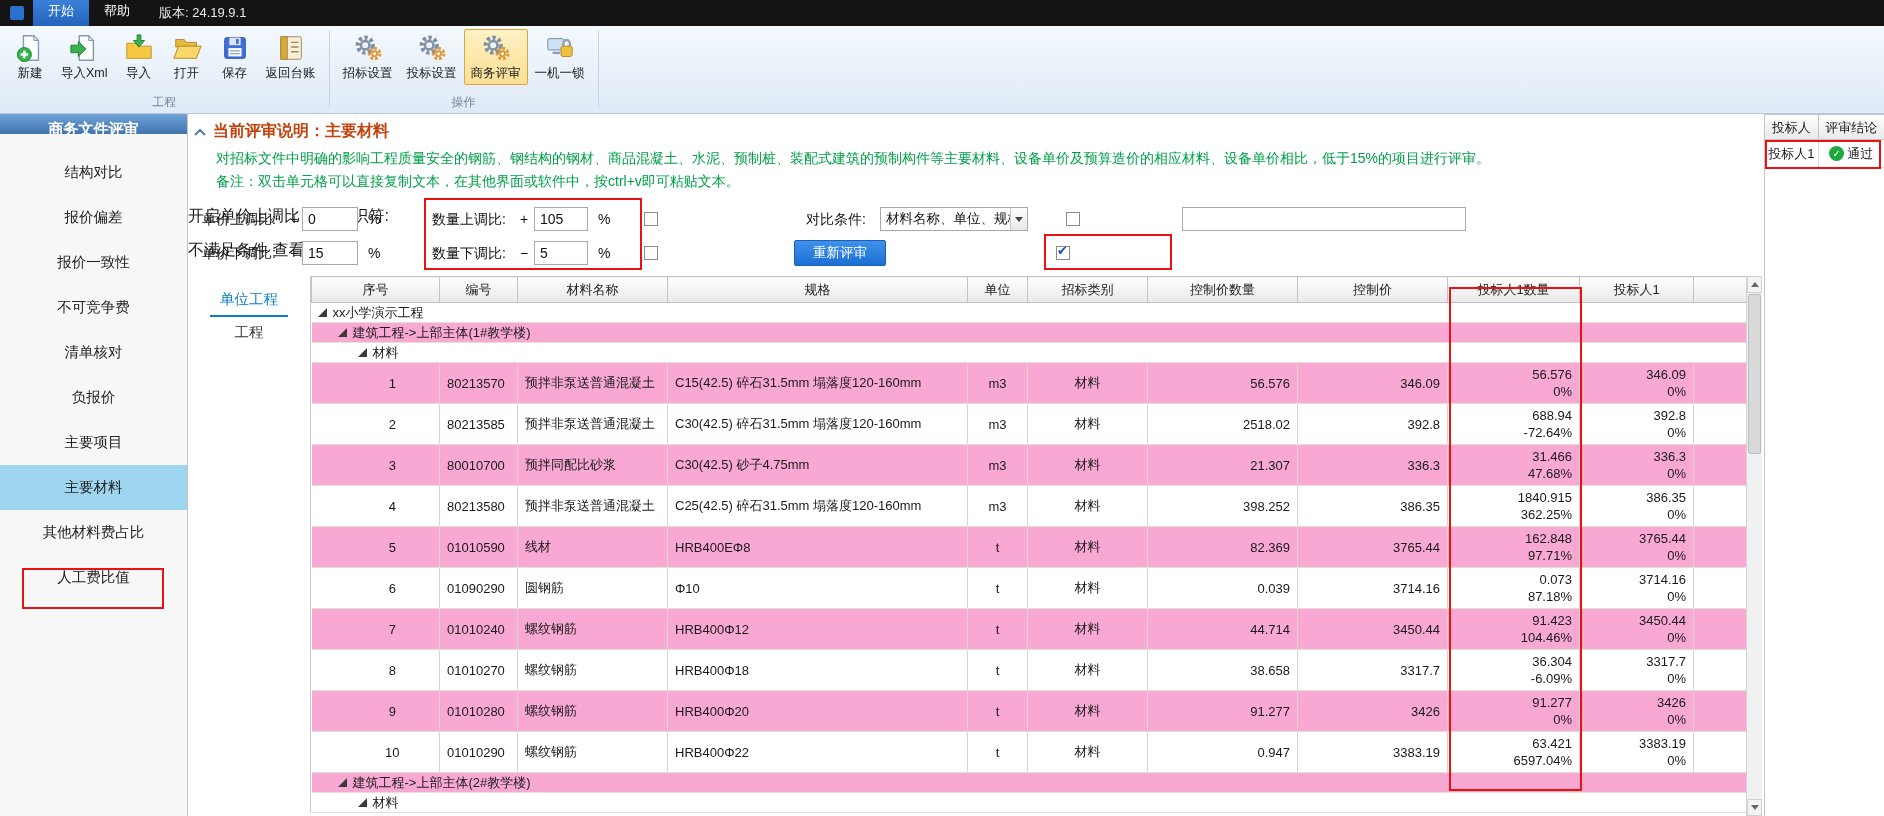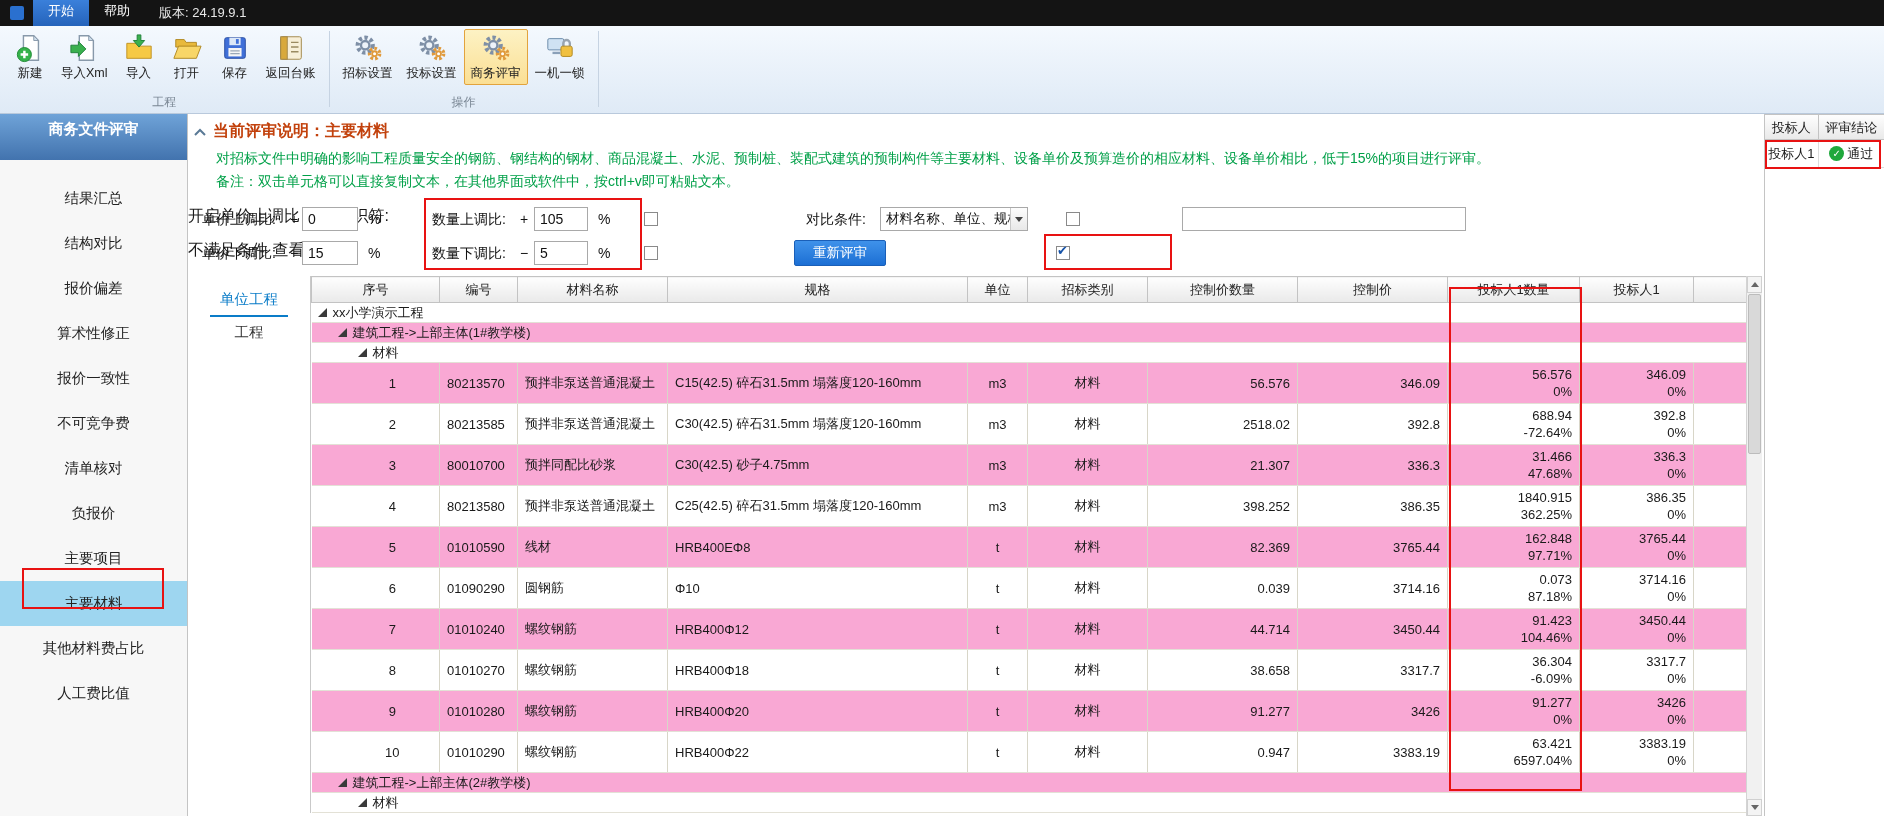--- a/index.html
+++ b/index.html
@@ -19,21 +19,21 @@
 .rbtns{display:flex;align-items:flex-start}
 .rbtn{min-width:48px;padding:3px 6px 2px;display:flex;flex-direction:column;align-items:center;gap:2px;border:1px solid transparent;border-radius:2px;cursor:default}
 .rbtn .lbl{font-size:12.5px;color:#222;white-space:nowrap}
 .rbtn.selected{background:linear-gradient(#fdf2c4,#fbdf94);border-color:#e2a33d}
 .icon32{width:30px;height:30px}
 .rgroup-label{position:absolute;left:0;bottom:0;width:100%;text-align:center;font-size:12px;color:#7a8794}
 .rdivider{width:1px;height:76px;background:#c6d3e2;margin:2px 4px}
 
 
 .sidebar{position:absolute;left:0;top:114px;width:188px;height:702px;background:#f7f7f7;border-right:1px solid #c4c4c4}
-.sidebar-header{height:46px;line-height:30px;text-align:center;color:#fff;font-size:15px;font-weight:bold;background:linear-gradient(#6fa3d8,#4273ae)}
+.sidebar-header{height:20px;line-height:30px;text-align:center;color:#fff;font-size:15px;font-weight:bold;background:linear-gradient(#6fa3d8,#4273ae)}
 .side-items{padding-top:16px}
 .side-item{height:45px;line-height:45px;text-align:center;font-size:14.5px;color:#222;cursor:default;white-space:nowrap}
 .side-item.selected{background:#9ed6f0}
 
 
 .main{position:absolute;left:188px;top:114px;width:1576px;height:702px;background:#fff}
 .review-head{position:absolute;left:6px;top:7px;display:flex;align-items:center;gap:7px}
 .review-title{font-size:16px;font-weight:bold;color:#c2410c;white-space:nowrap}
 .desc{position:absolute;left:28px;white-space:nowrap;font-size:14px;color:#00a048}
 .desc.l1{top:36px}
@@ -210,24 +210,22 @@
       </div>
     </div>
     <div class="rgroup-label" data-name="ribbon-group-operation-label">操作</div>
   </div>
   <div class="rdivider" data-name="ribbon-divider"></div>
 </div>
 
 <div class="sidebar" data-name="sidebar">
   <div class="sidebar-header" data-name="sidebar-title">商务文件评审</div>
   <div class="side-items" data-name="sidebar-items">
-    <div class="side-item" data-name="sidebar-item-results-summary">结果汇总</div>
     <div class="side-item" data-name="sidebar-item-structure-compare">结构对比</div>
     <div class="side-item" data-name="sidebar-item-quote-deviation">报价偏差</div>
-    <div class="side-item" data-name="sidebar-item-arithmetic-correction">算术性修正</div>
     <div class="side-item" data-name="sidebar-item-quote-consistency">报价一致性</div>
     <div class="side-item" data-name="sidebar-item-non-competitive-fee">不可竞争费</div>
     <div class="side-item" data-name="sidebar-item-list-check">清单核对</div>
     <div class="side-item" data-name="sidebar-item-negative-quote">负报价</div>
     <div class="side-item" data-name="sidebar-item-main-projects">主要项目</div>
     <div class="side-item selected" data-name="sidebar-item-main-materials">主要材料</div>
     <div class="side-item" data-name="sidebar-item-other-material-ratio">其他材料费占比</div>
     <div class="side-item" data-name="sidebar-item-labor-cost-ratio">人工费比值</div>
   </div>
 </div>

